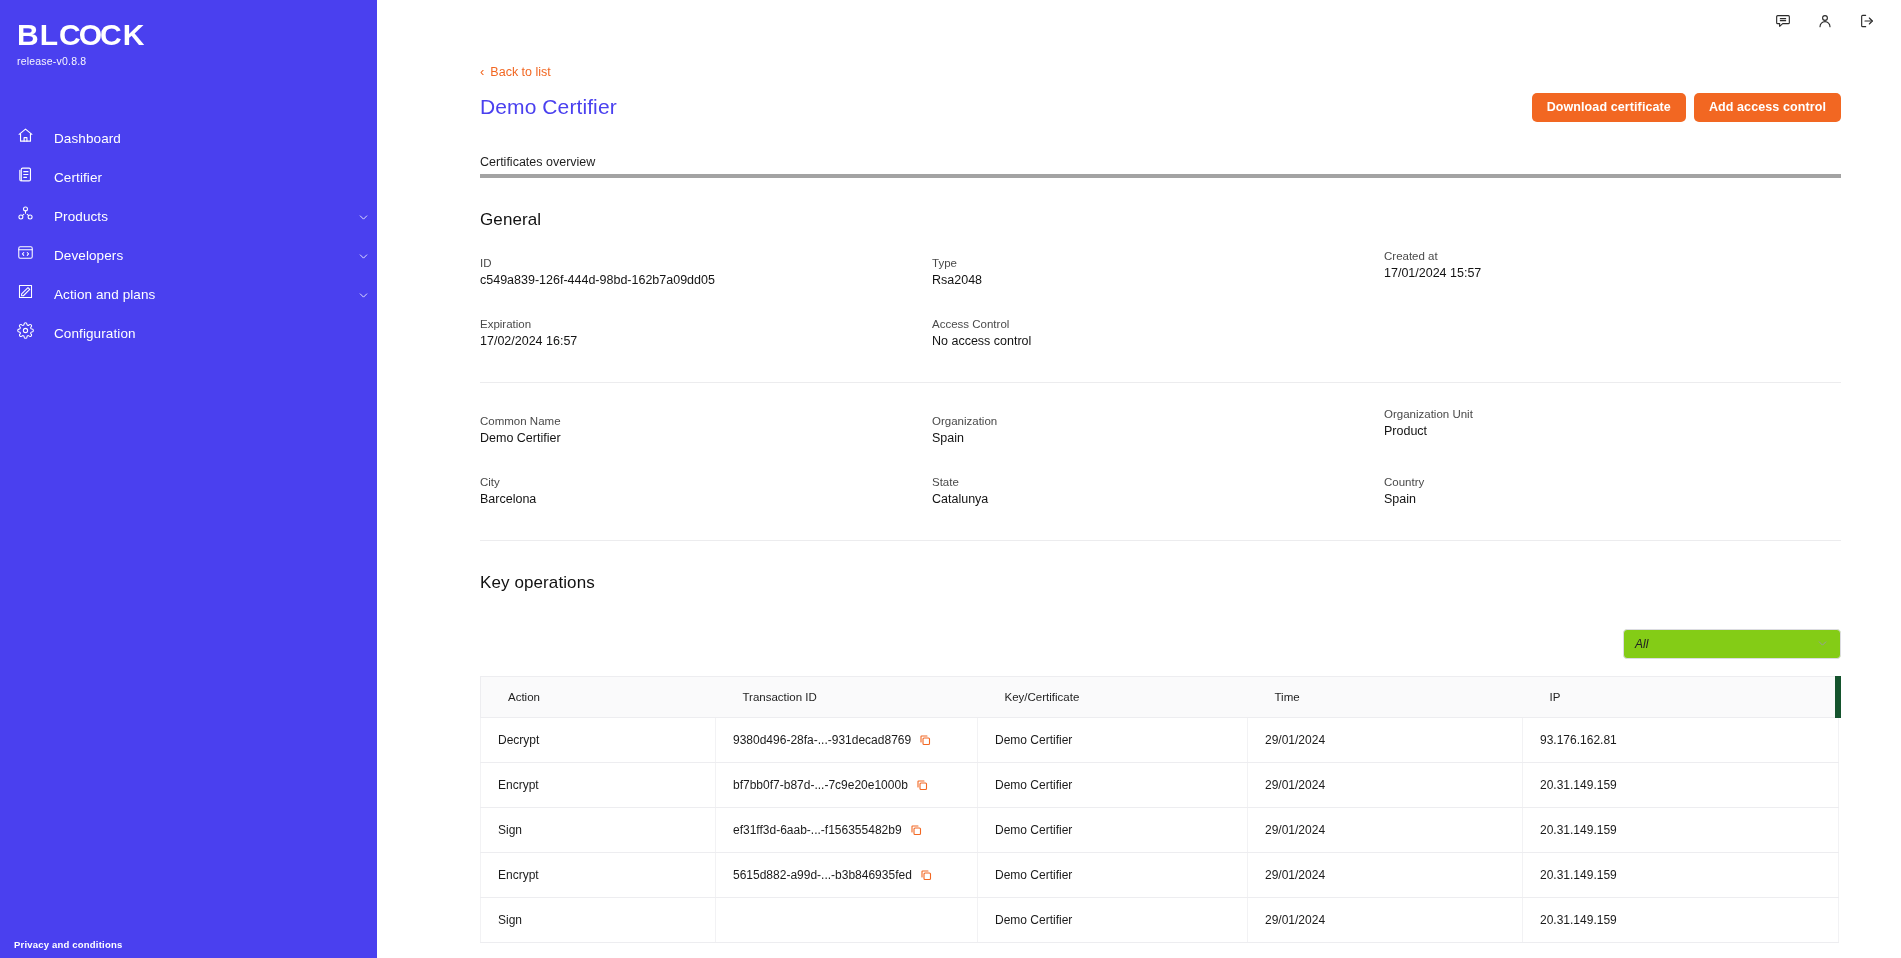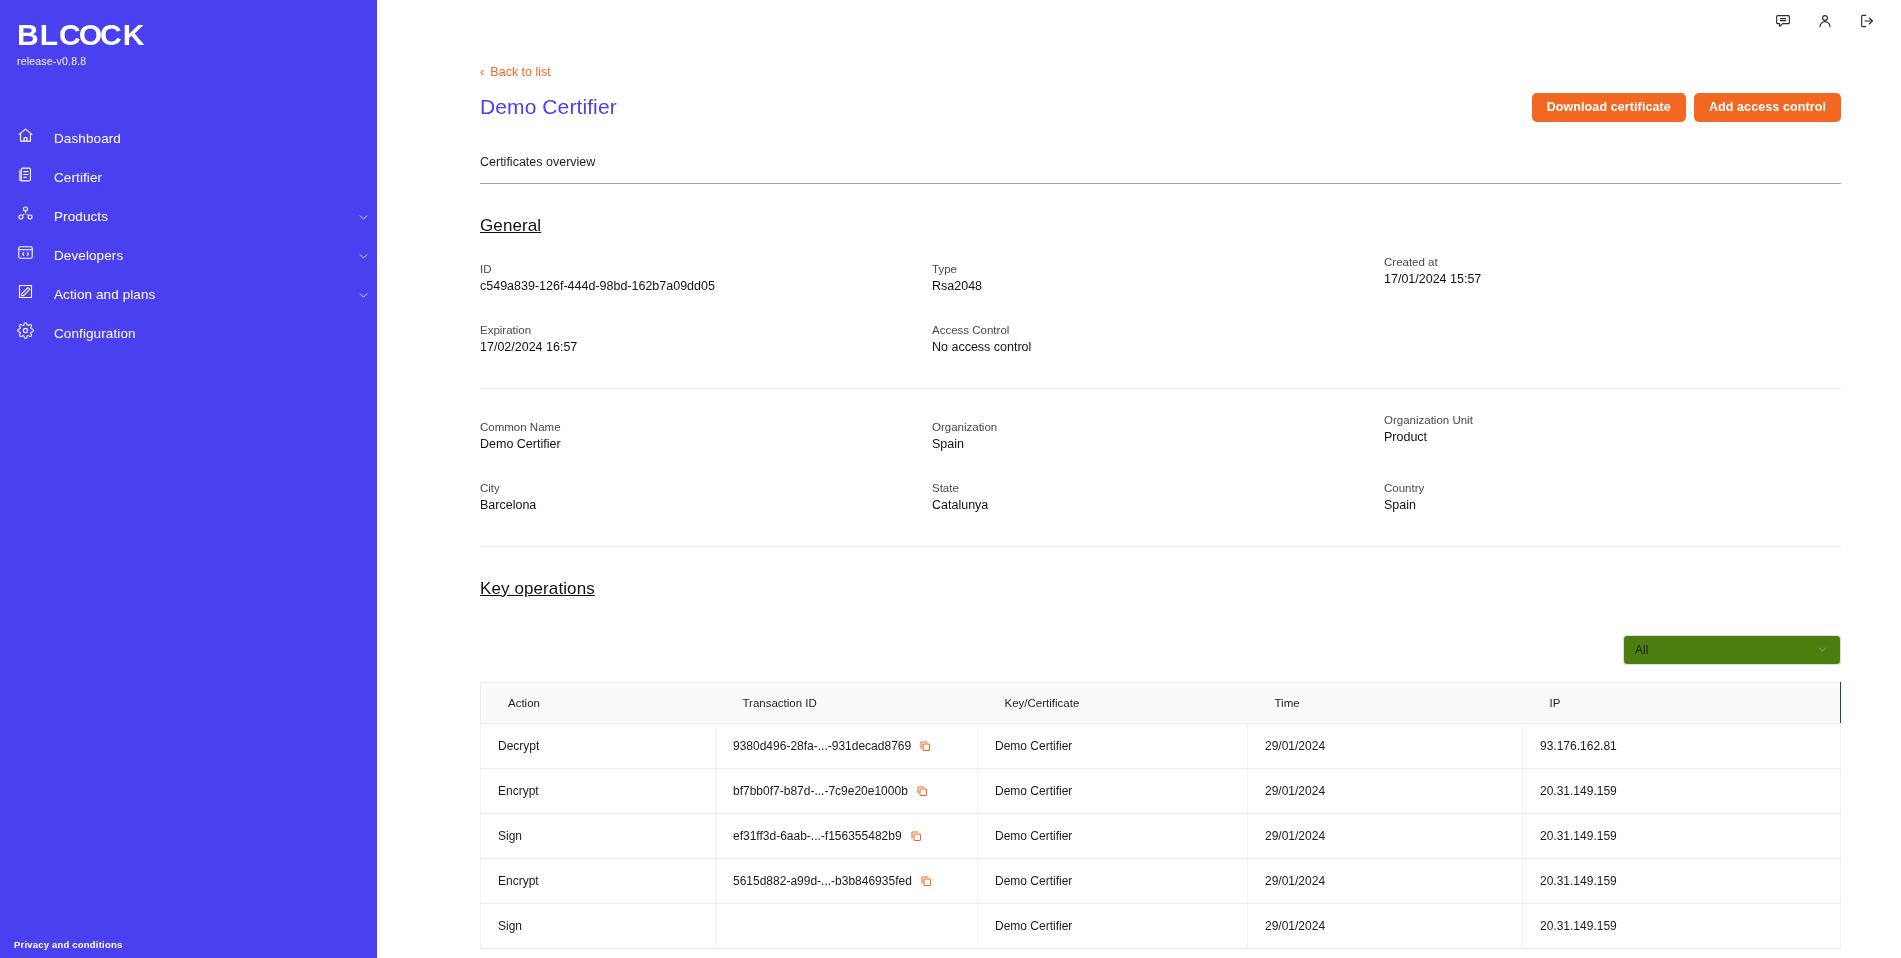--- a/index.html
+++ b/index.html
@@ -78,59 +78,58 @@
   }
   .title-actions { display: flex; gap: 8px; }
   .btn-primary {
     background: #f26722; color: #fff; border: none;
     border-radius: 5px; padding: 0 15px; height: 29px;
     font-size: 12.5px; font-weight: 700; cursor: pointer;
     font-family: "Liberation Sans", sans-serif;
     letter-spacing: .1px;
   }
 
-  .tabs { border-bottom: 1px solid #a3a3a3; padding-bottom: 13px; }
+  .tabs { border-bottom: 4px solid #a3a3a3; padding-bottom: 4px; }
   .tab-label { font-size: 12.5px; color: #1e1e1e; cursor: pointer; }
 
   .section { padding-top: 32px; }
   .section-title {
     font-size: 17px; color: #111; font-weight: 400; letter-spacing: .1px;
     margin-bottom: 27px;
-    text-decoration: underline;
   }
 
   .field-grid {
     display: grid;
     grid-template-columns: 452px 452px 1fr;
     row-gap: 31px;
   }
   .field-label { font-size: 11.5px; color: #4a4a4a; margin-bottom: 4px; }
   .field-value { font-size: 12.5px; color: #131313; }
   .field.raise { margin-top: -7px; }
 
   .divider { border-bottom: 1px solid #ececee; margin-top: 34px; }
 
   
   .filter-row { display: flex; justify-content: flex-end; margin-top: 36px; }
   .select-box {
     width: 218px; height: 30px; border: 1px solid #dcdce1; border-radius: 4px;
     display: flex; align-items: center; padding: 0 11px;
-    font-size: 12px; color: #222; cursor: pointer; background: #4d7c0f;
+    font-size: 12px; color: #222; cursor: pointer; background: #84cc16; font-style: italic;
   }
   .select-chev { margin-left: auto; color: #9a9aa2; display:flex; }
 
   .table { width: 100%; border-collapse: collapse; margin-top: 17px; table-layout: fixed; }
   .table th {
     background: #fafafb; text-align: left; font-weight: 400;
     font-size: 11.5px; color: #1e1e1e;
     padding: 12px 0 12px 27px; height: 41px;
     border: 1px solid #ededf0; border-left: none; border-right: none;
   }
   .table th:first-child { border-left: 1px solid #ededf0; }
-  .table th:last-child { border-right: 1px solid #14532d; }
+  .table th:last-child { border-right: 6px solid #14532d; }
   .table td {
     font-size: 12px; color: #1b1b1b; padding: 0 0 0 17px; height: 45px;
     border-bottom: 1px solid #ededf0;
     border-right: 1px solid #f2f2f4;
     white-space: nowrap; overflow: hidden;
   }
   .table td:first-child { border-left: 1px solid #f2f2f4; }
   .table td:last-child { border-right: 1px solid #f2f2f4; }
   .txid-cell { display: flex; align-items: center; gap: 8px; }
   .copy-ico { cursor: pointer; display: flex; flex: none; }

